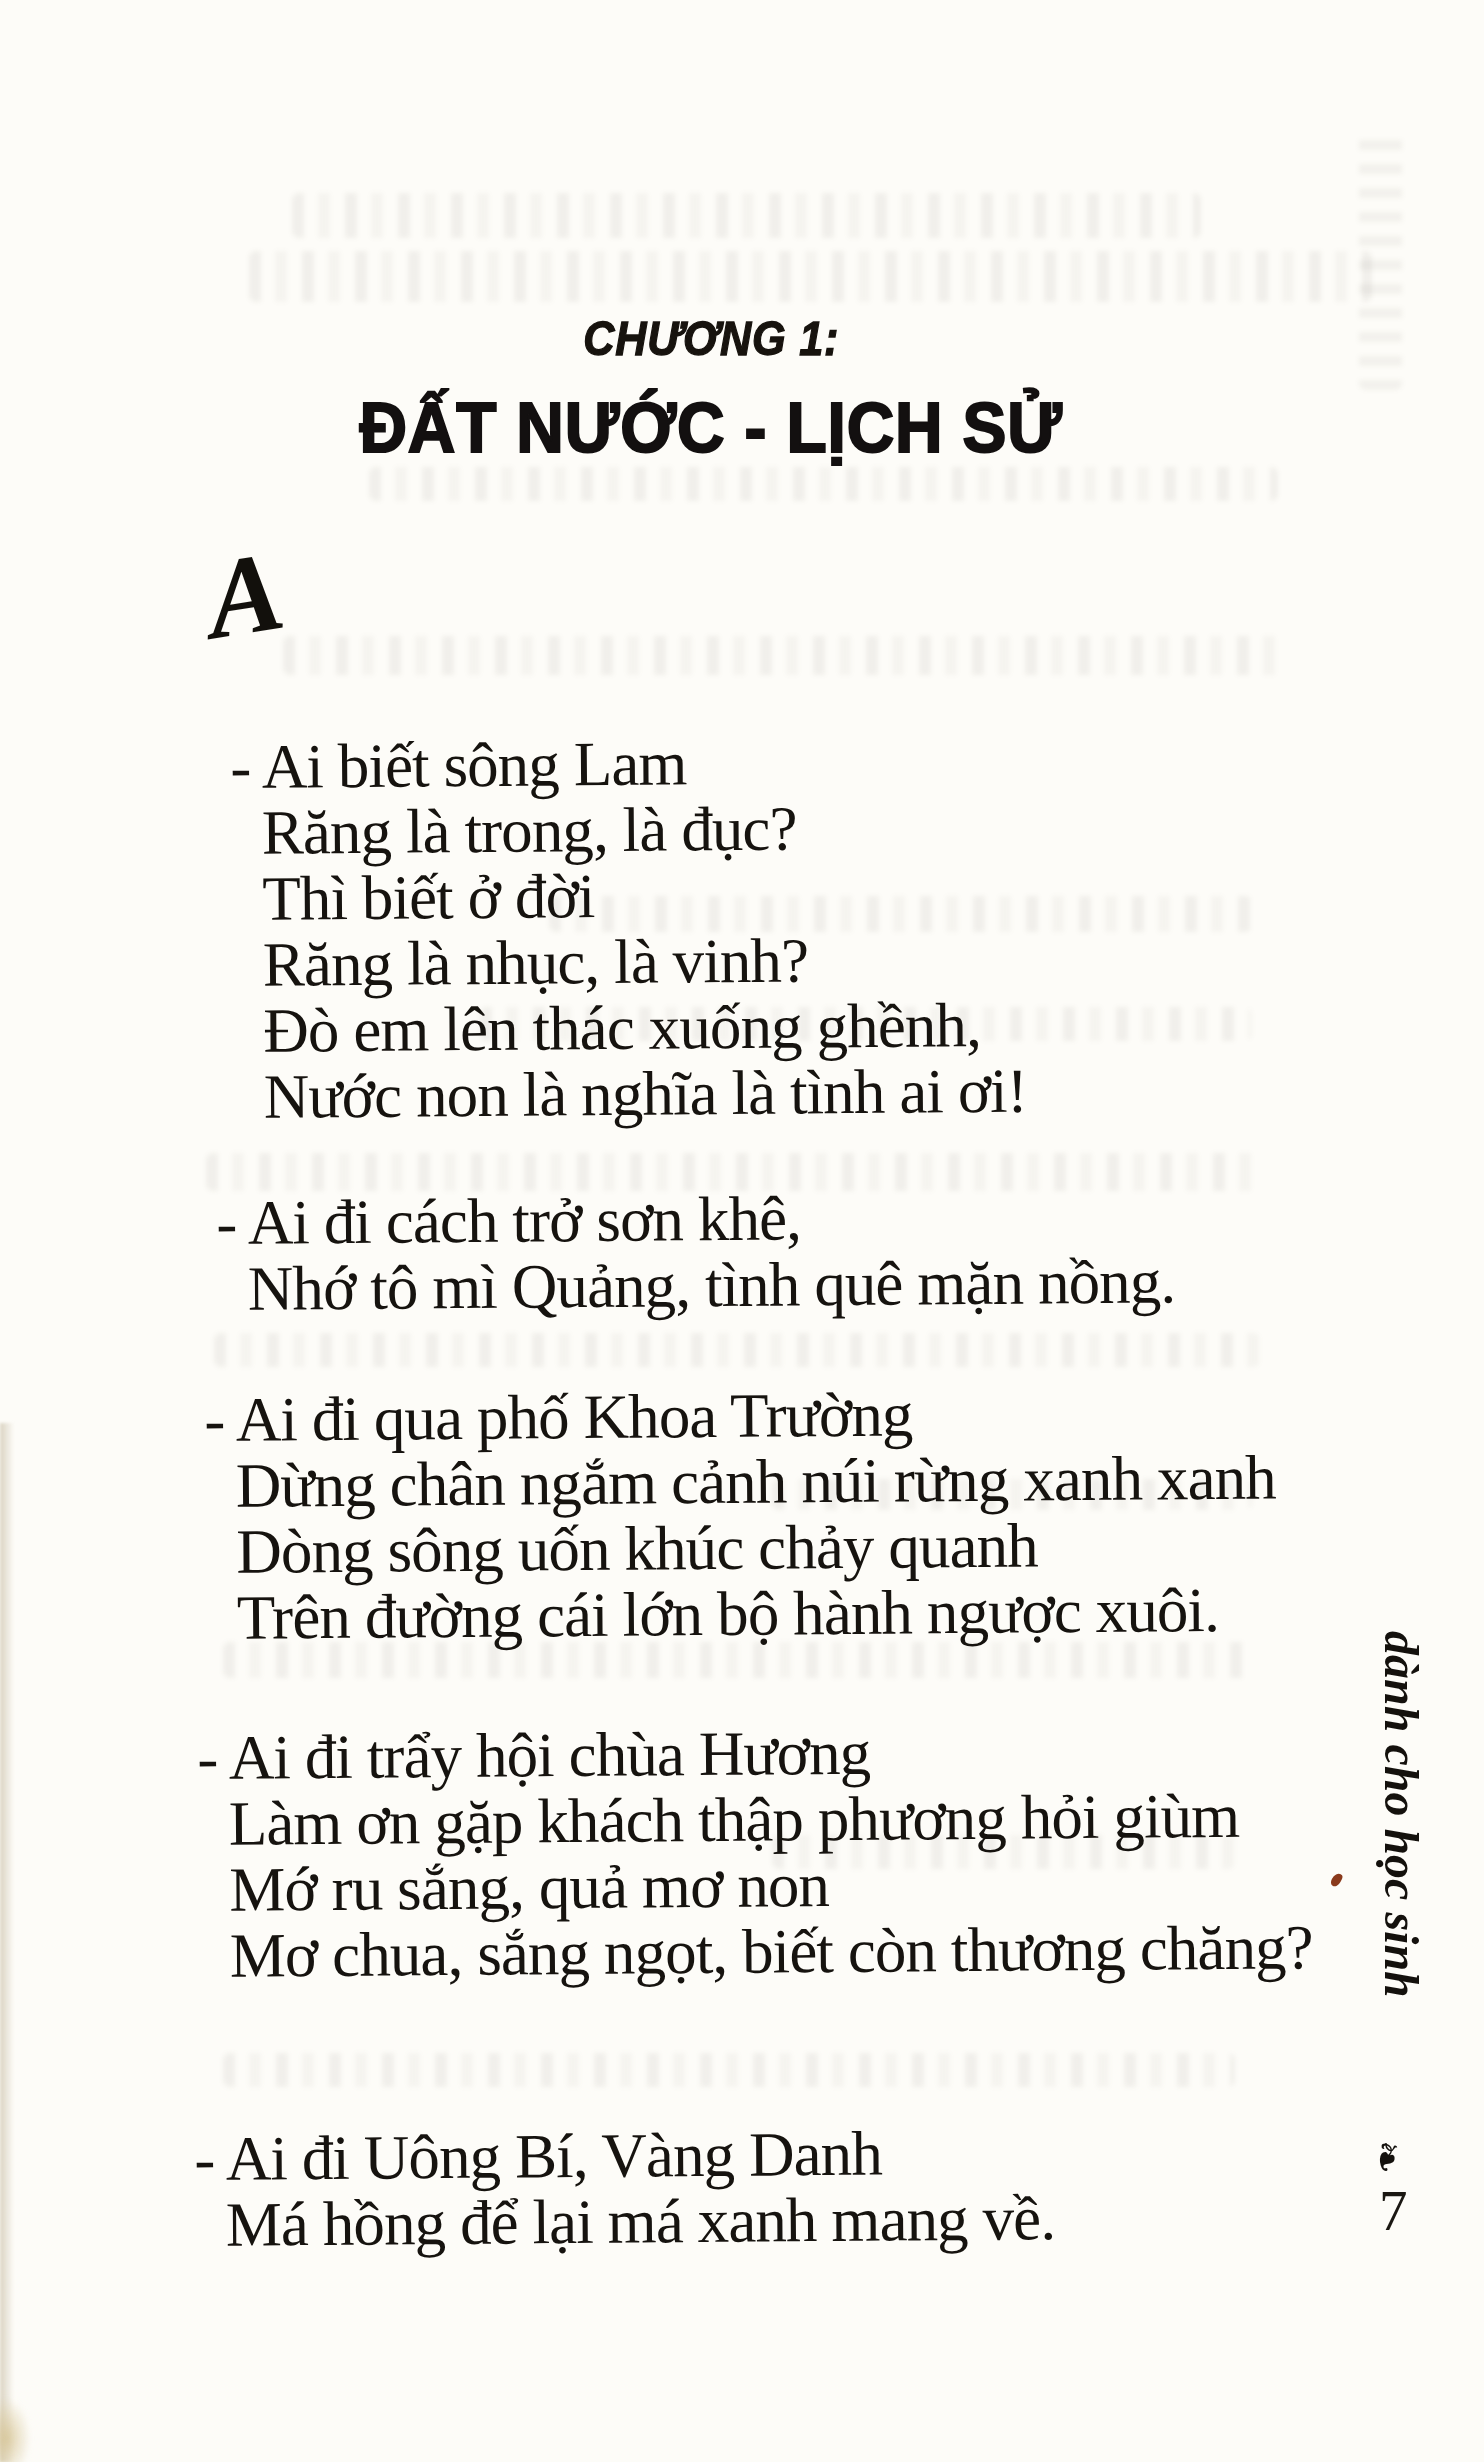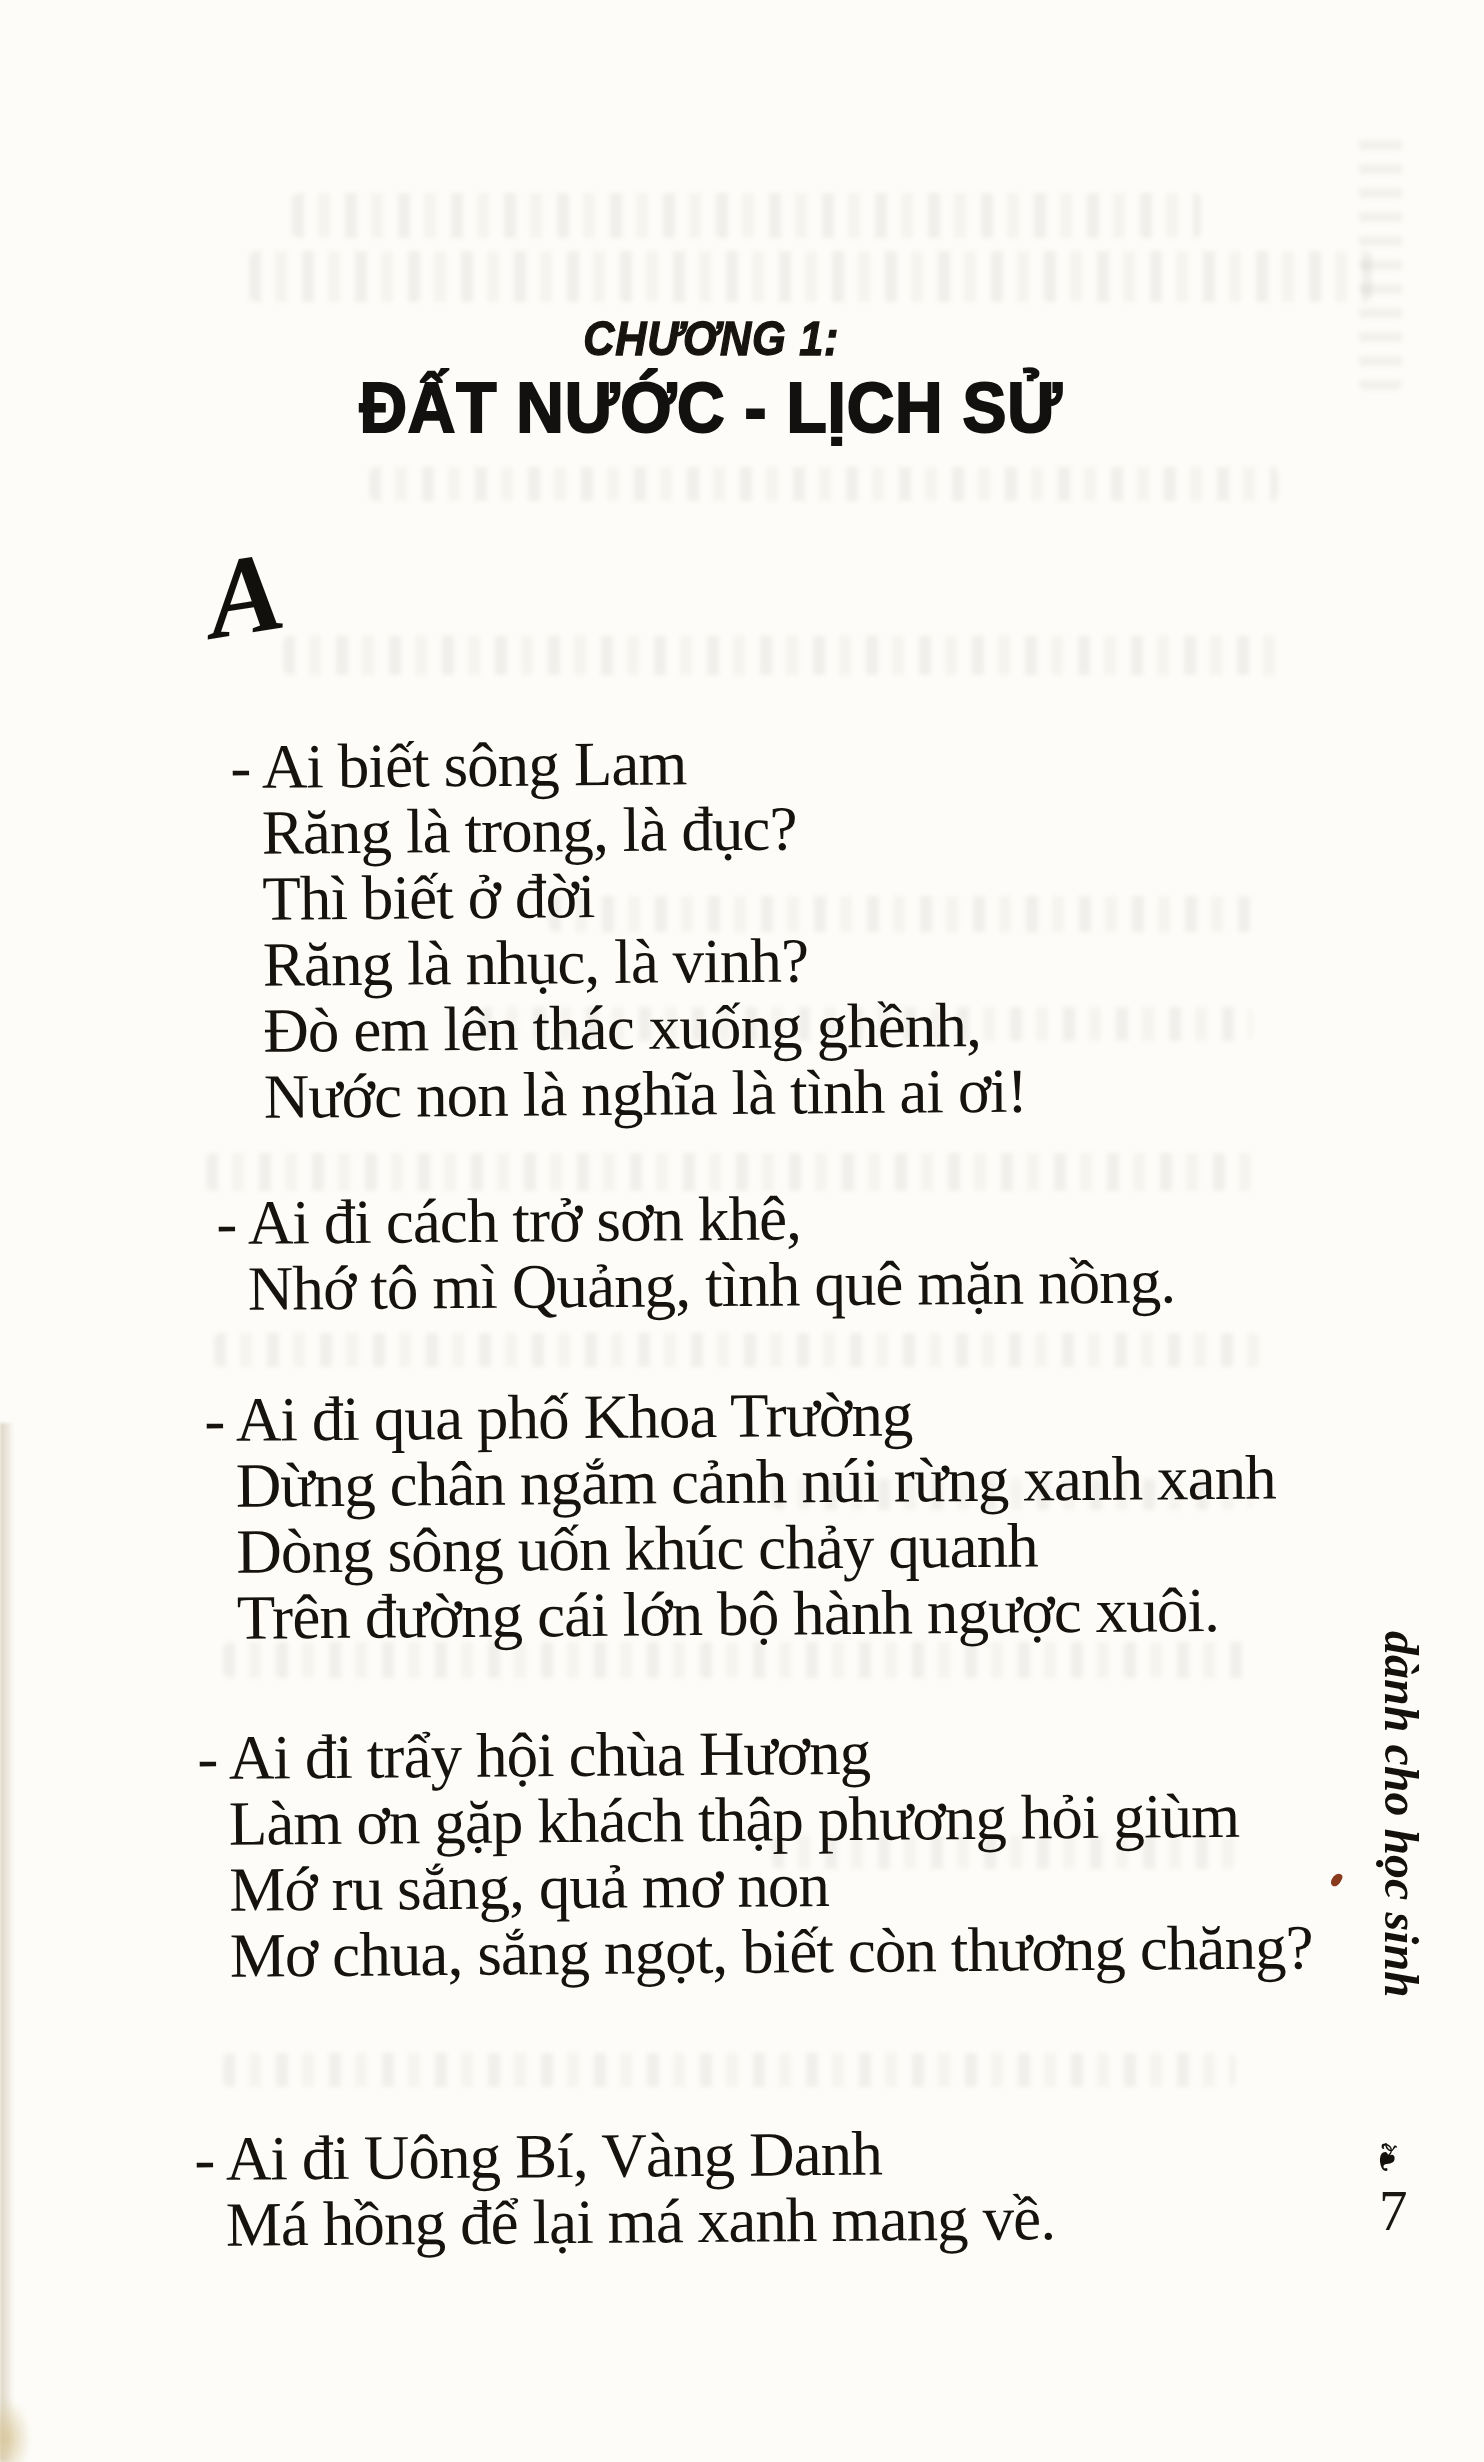--- a/index.html
+++ b/index.html
@@ -49,21 +49,21 @@
   .chapter-label span{
     display:inline-block;
     font-family:"Liberation Sans","DejaVu Sans",sans-serif;
     font-weight:bold;font-style:italic;
     font-size:48px;line-height:57px;
     letter-spacing:0.9px;
     transform:scaleX(.90);
     -webkit-text-stroke:1.3px #17130e;
     color:#17130e;
   }
-  .chapter-title{top:368px;}
+  .chapter-title{top:388px;}
   .chapter-title span{
     display:inline-block;
     font-family:"Liberation Sans","DejaVu Sans",sans-serif;
     font-weight:bold;
     font-size:70px;line-height:81px;
     letter-spacing:0.9px;
     transform:scaleX(.94);
     -webkit-text-stroke:2.1px #131010;
     color:#131010;
   }

